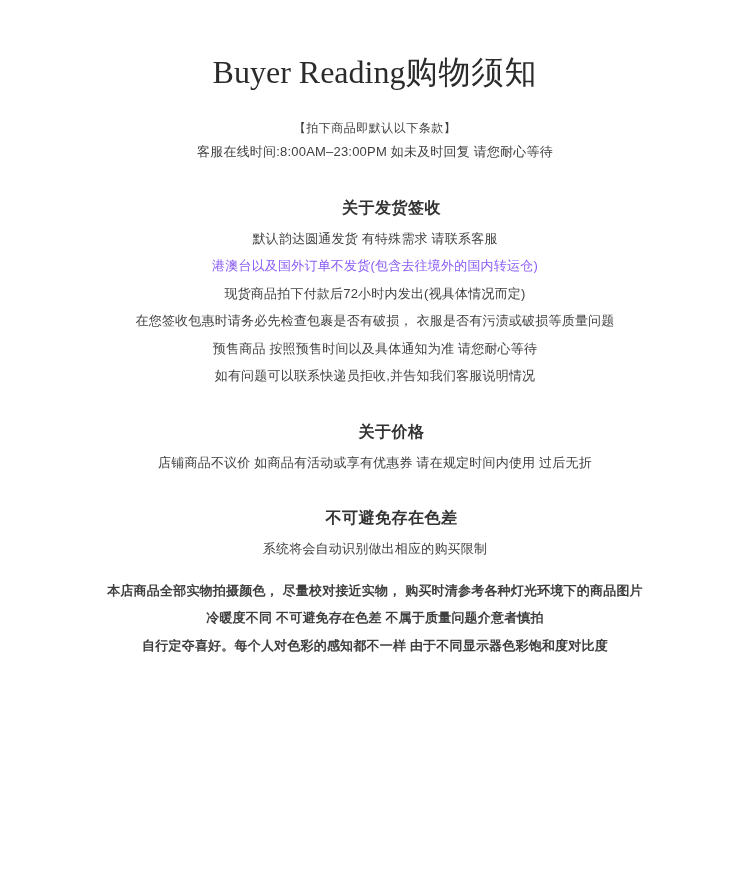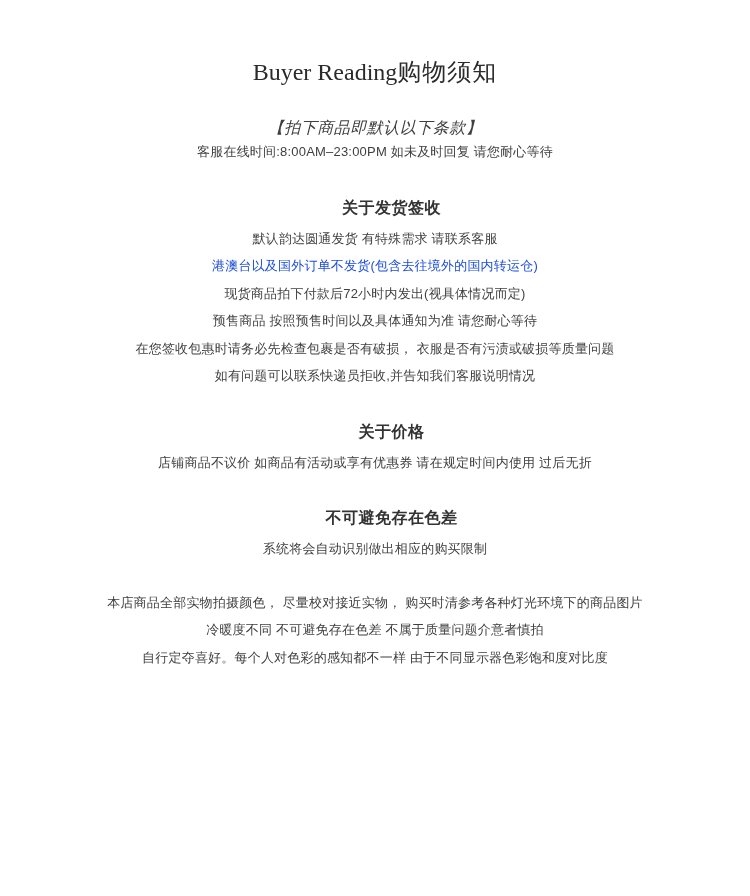--- a/index.html
+++ b/index.html
@@ -13,34 +13,33 @@
   }
   .page {
     width: 750px;
     height: 896px;
     box-sizing: border-box;
     padding-top: 54px;
     text-align: center;
   }
   .title {
     margin: 0;
-    font-size: 24px;
+    font-size: 32px;
     font-weight: normal;
     color: #2b2b2b;
     font-family: "Liberation Serif", "DejaVu Serif", serif;
     line-height: 36px;
   }
   .title .zh { letter-spacing: 1px; }
   .subtitle {
     margin: 28px 0 0 0;
-    font-size: 16px;
+    font-size: 12px;
     color: #3f3f3f;
     line-height: 20px;
     letter-spacing: 0.5px;
-    font-style: italic;
   }
   .service-line {
     margin: 28px 0 0 0;
     font-size: 15px;
     line-height: 20px;
   }
   h2.sec-heading {
     margin: 31px 0 6px 0;
     font-size: 16px;
     font-weight: bold;
@@ -48,41 +47,41 @@
     line-height: 22px;
     letter-spacing: 0.5px;
     padding-left: 33px;
   }
   p.line {
     margin: 0;
     font-size: 13px;
     line-height: 27.5px;
     letter-spacing: 0.2px;
   }
-  .red { color: #1d4ed8; }
-  .footer-block { margin-top: 26px; }
+  .red { color: #8b5cf6; }
+  .footer-block { margin-top: 14px; font-weight: bold; }
 </style>
 </head>
 <body>
 
 <div class="page">
 
   <h1 class="title"><span class="en">Buyer Reading</span><span class="zh">购物须知</span></h1>
 
   <p class="subtitle">【拍下商品即默认以下条款】</p>
 
   <p class="line service-line">客服在线时间:8:00AM–23:00PM 如未及时回复 请您耐心等待</p>
 
   <section>
     <h2 class="sec-heading">关于发货签收</h2>
     <p class="line">默认韵达圆通发货 有特殊需求 请联系客服</p>
     <p class="line red">港澳台以及国外订单不发货(包含去往境外的国内转运仓)</p>
     <p class="line">现货商品拍下付款后72小时内发出(视具体情况而定)</p>
+    <p class="line">在您签收包惠时请务必先检查包裹是否有破损， 衣服是否有污渍或破损等质量问题</p>
     <p class="line">预售商品 按照预售时间以及具体通知为准 请您耐心等待</p>
-    <p class="line">在您签收包惠时请务必先检查包裹是否有破损， 衣服是否有污渍或破损等质量问题</p>
     <p class="line">如有问题可以联系快递员拒收,并告知我们客服说明情况</p>
   </section>
 
 
   <section>
     <h2 class="sec-heading">关于价格</h2>
     <p class="line">店铺商品不议价 如商品有活动或享有优惠券 请在规定时间内使用 过后无折</p>
   </section>
 
   <section>

